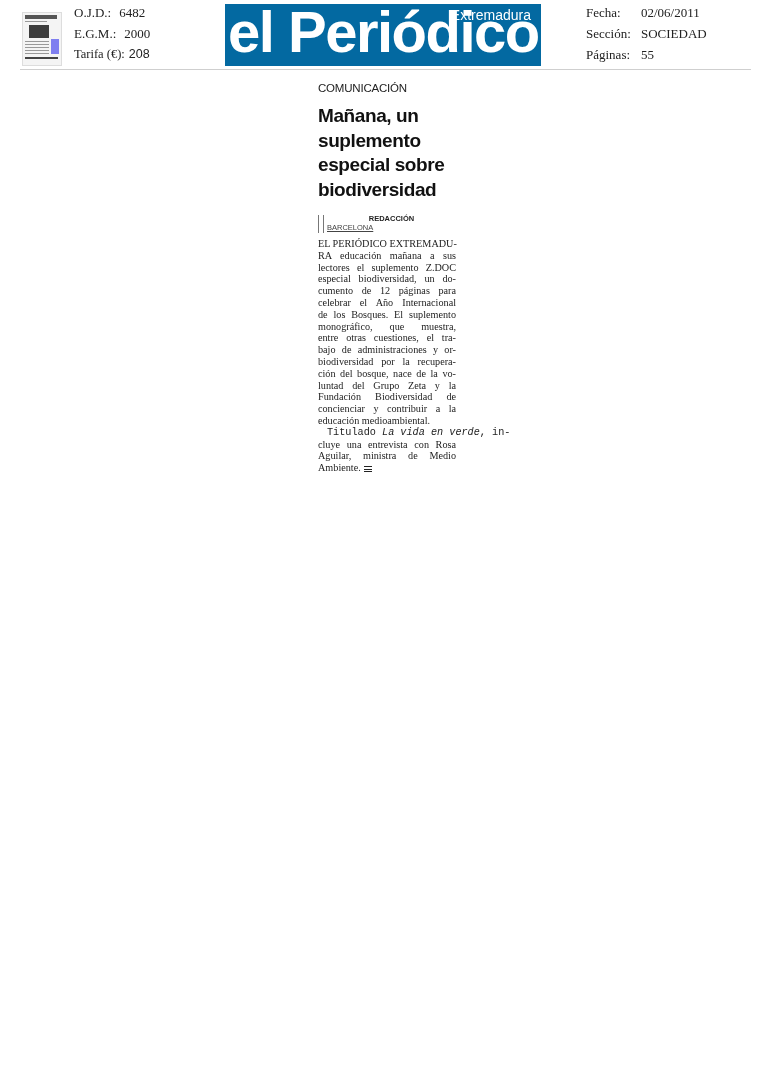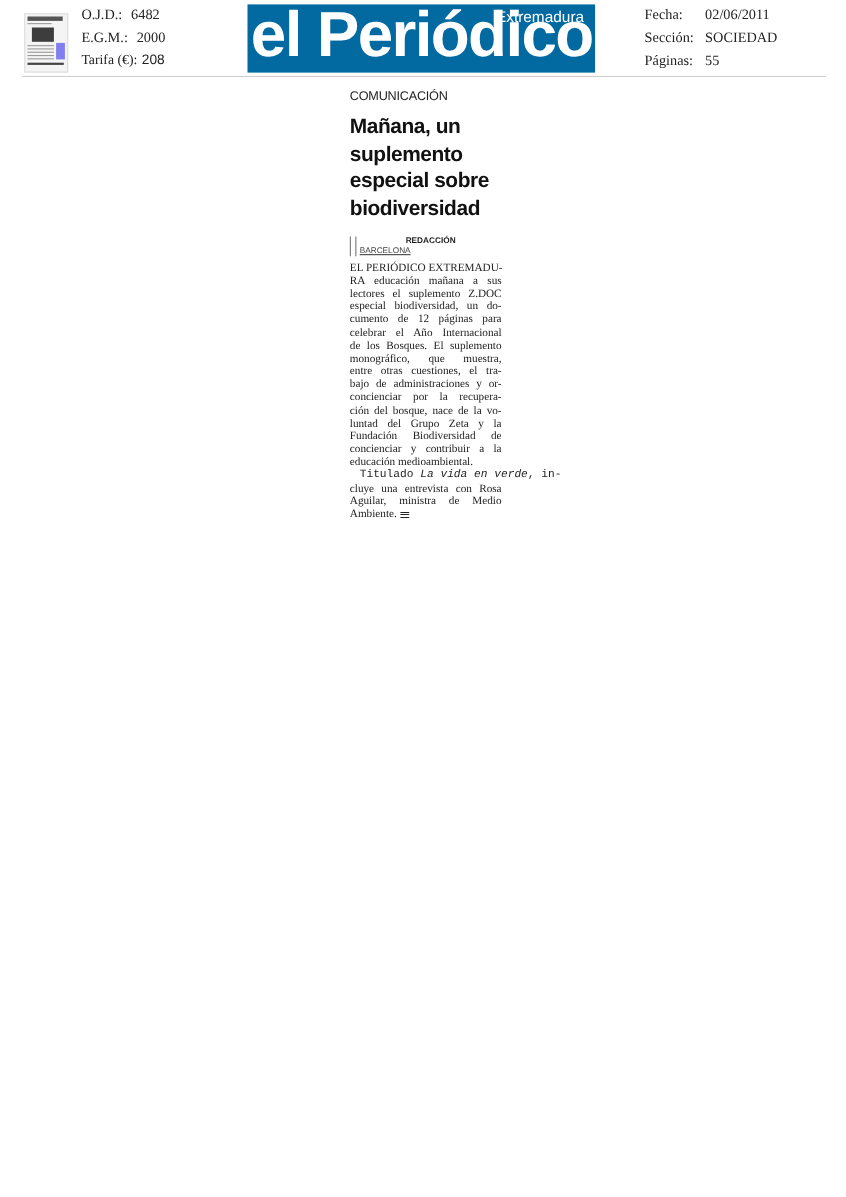--- a/index.html
+++ b/index.html
@@ -107,21 +107,21 @@
       <span class="ln">EL PERIÓDICO EXTREMADU-</span>
       <span class="ln">RA educación mañana a sus</span>
       <span class="ln">lectores el suplemento Z.DOC</span>
       <span class="ln">especial biodiversidad, un do-</span>
       <span class="ln">cumento de 12 páginas para</span>
       <span class="ln">celebrar el Año Internacional</span>
       <span class="ln">de los Bosques. El suplemento</span>
       <span class="ln">monográfico, que muestra,</span>
       <span class="ln">entre otras cuestiones, el tra-</span>
       <span class="ln">bajo de administraciones y or-</span>
-      <span class="ln">concienciar por la recupera-</span>
+      <span class="ln">biodiversidad por la recupera-</span>
       <span class="ln">ción del bosque, nace de la vo-</span>
       <span class="ln">luntad del Grupo Zeta y la</span>
       <span class="ln">Fundación Biodiversidad de</span>
       <span class="ln">concienciar y contribuir a la</span>
       <span class="ln last">educación medioambiental.</span>
     </p>
     <p>
       <span class="ln" style="padding-left:9px;font-family:Liberation Mono, monospace;"><span>Titulado </span><i>La vida en verde</i><span>, in-</span></span>
       <span class="ln">cluye una entrevista con Rosa</span>
       <span class="ln">Aguilar, ministra de Medio</span>

